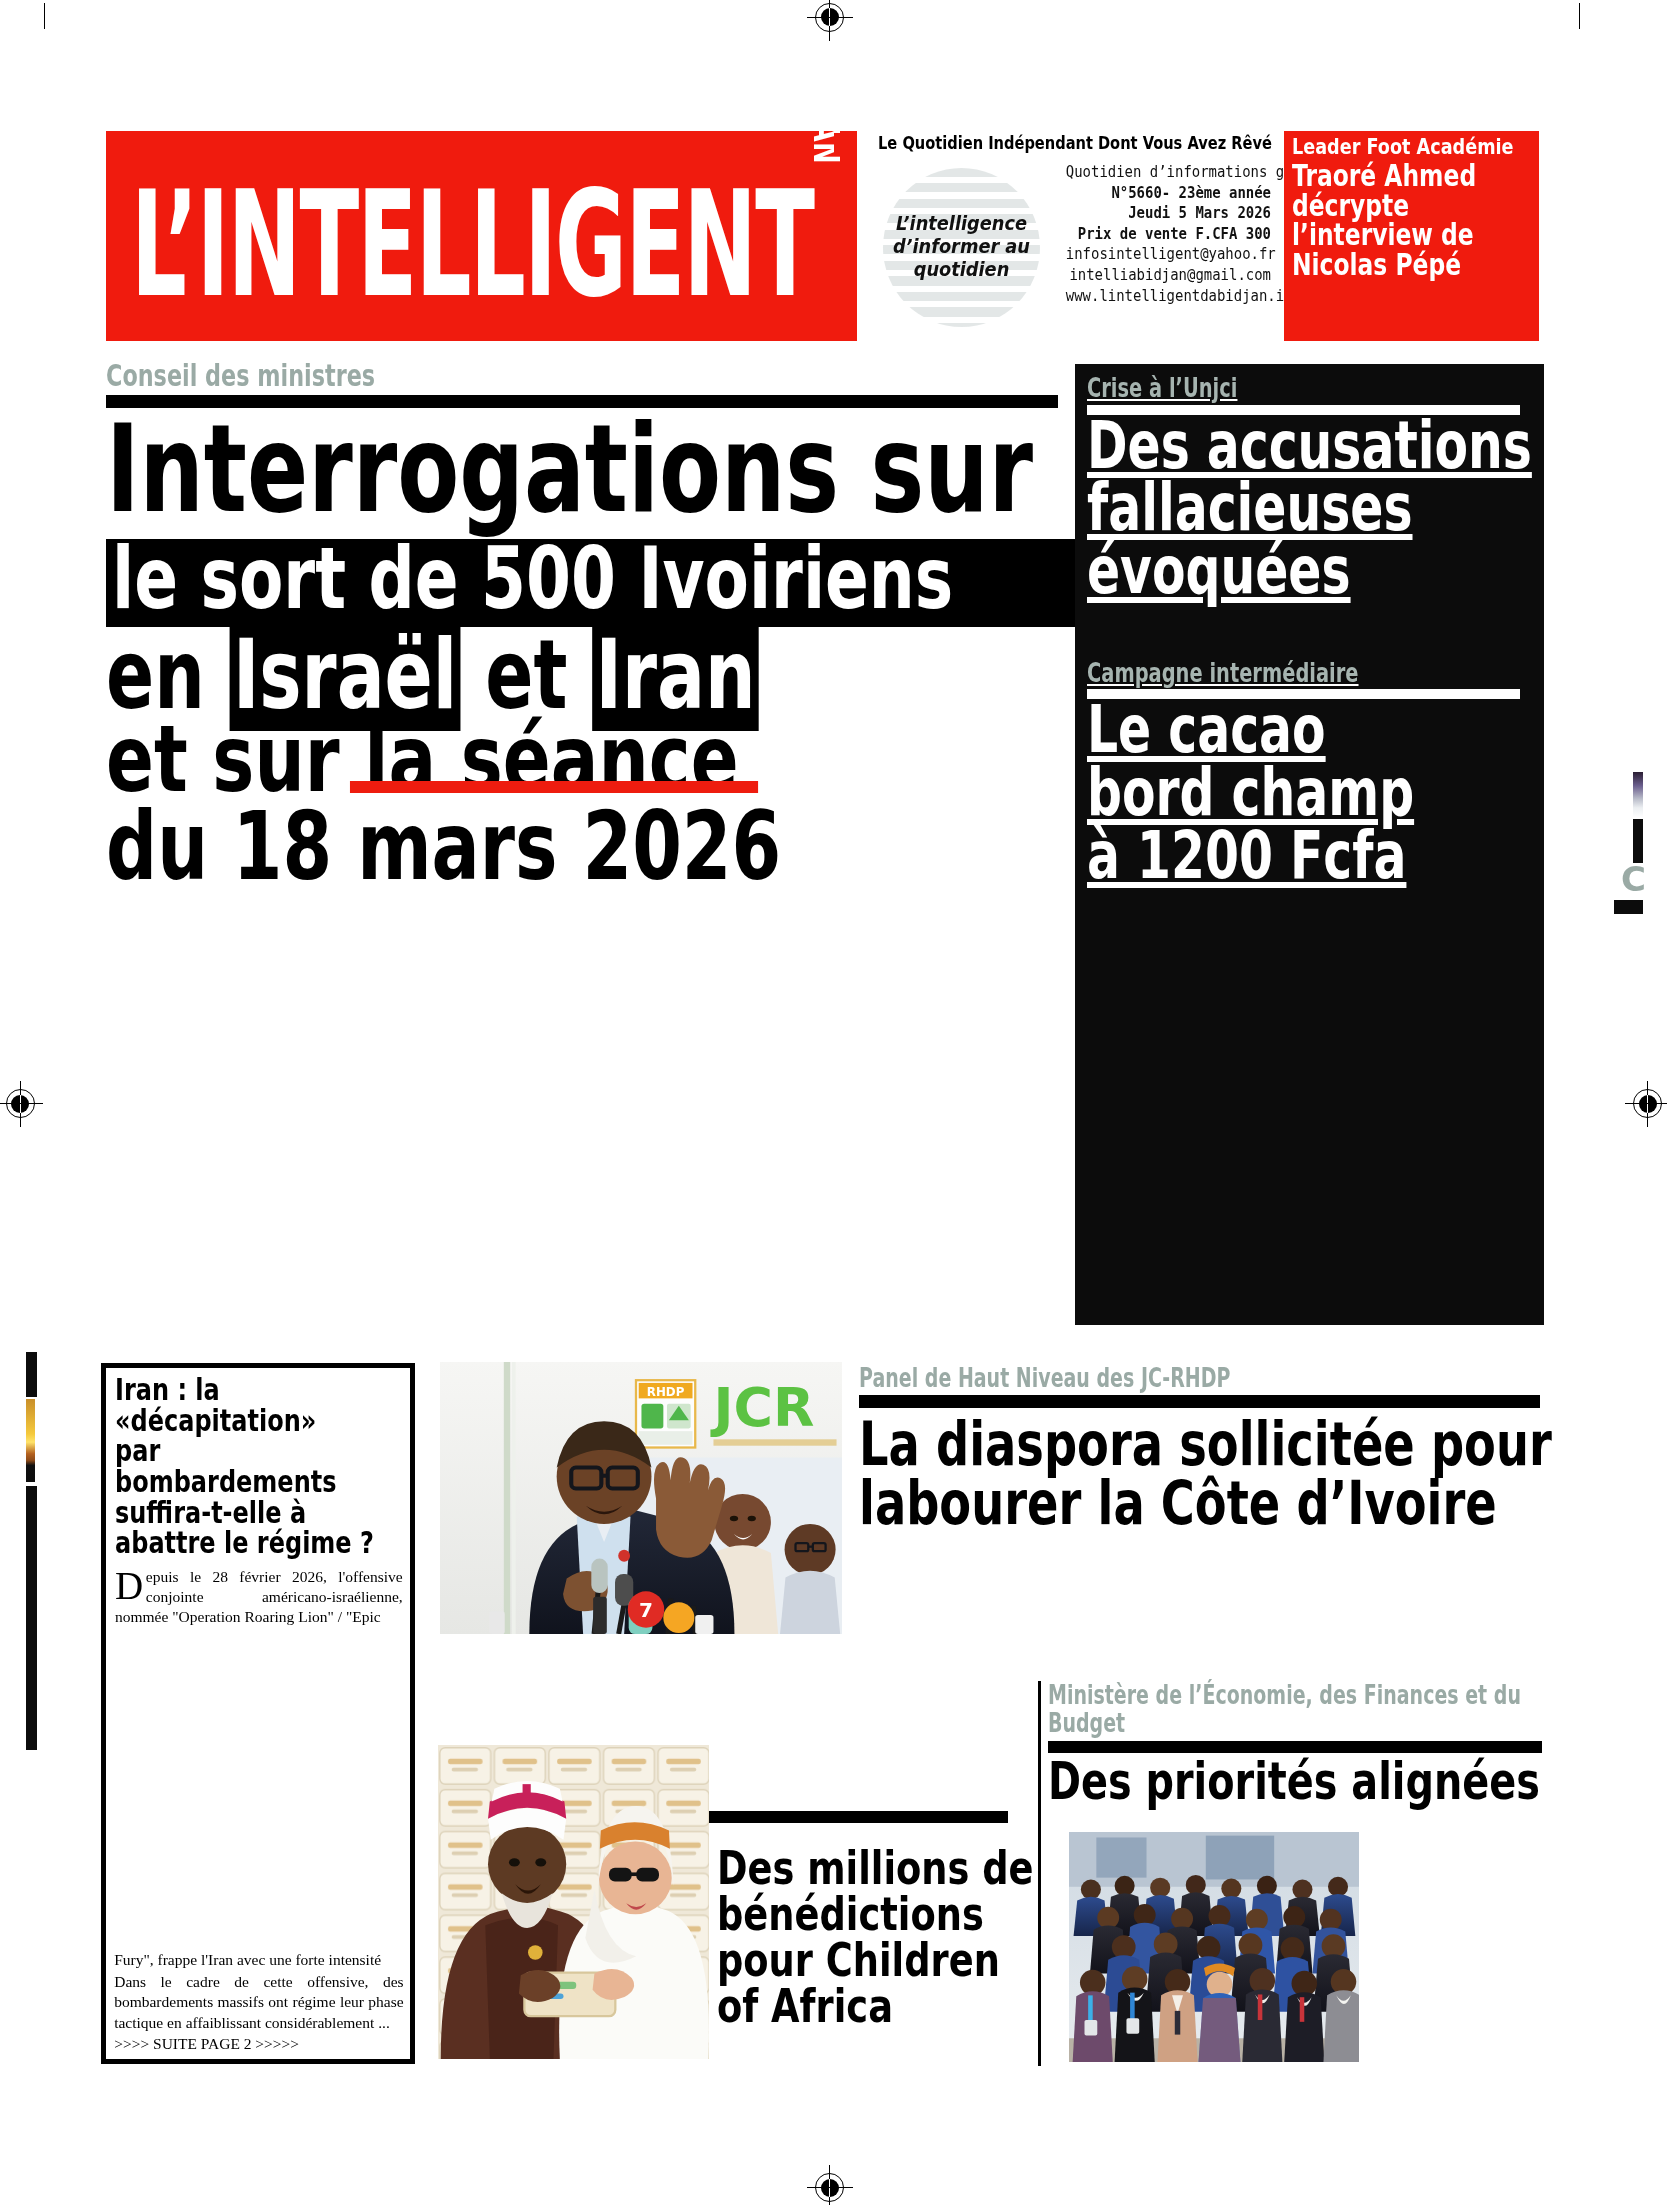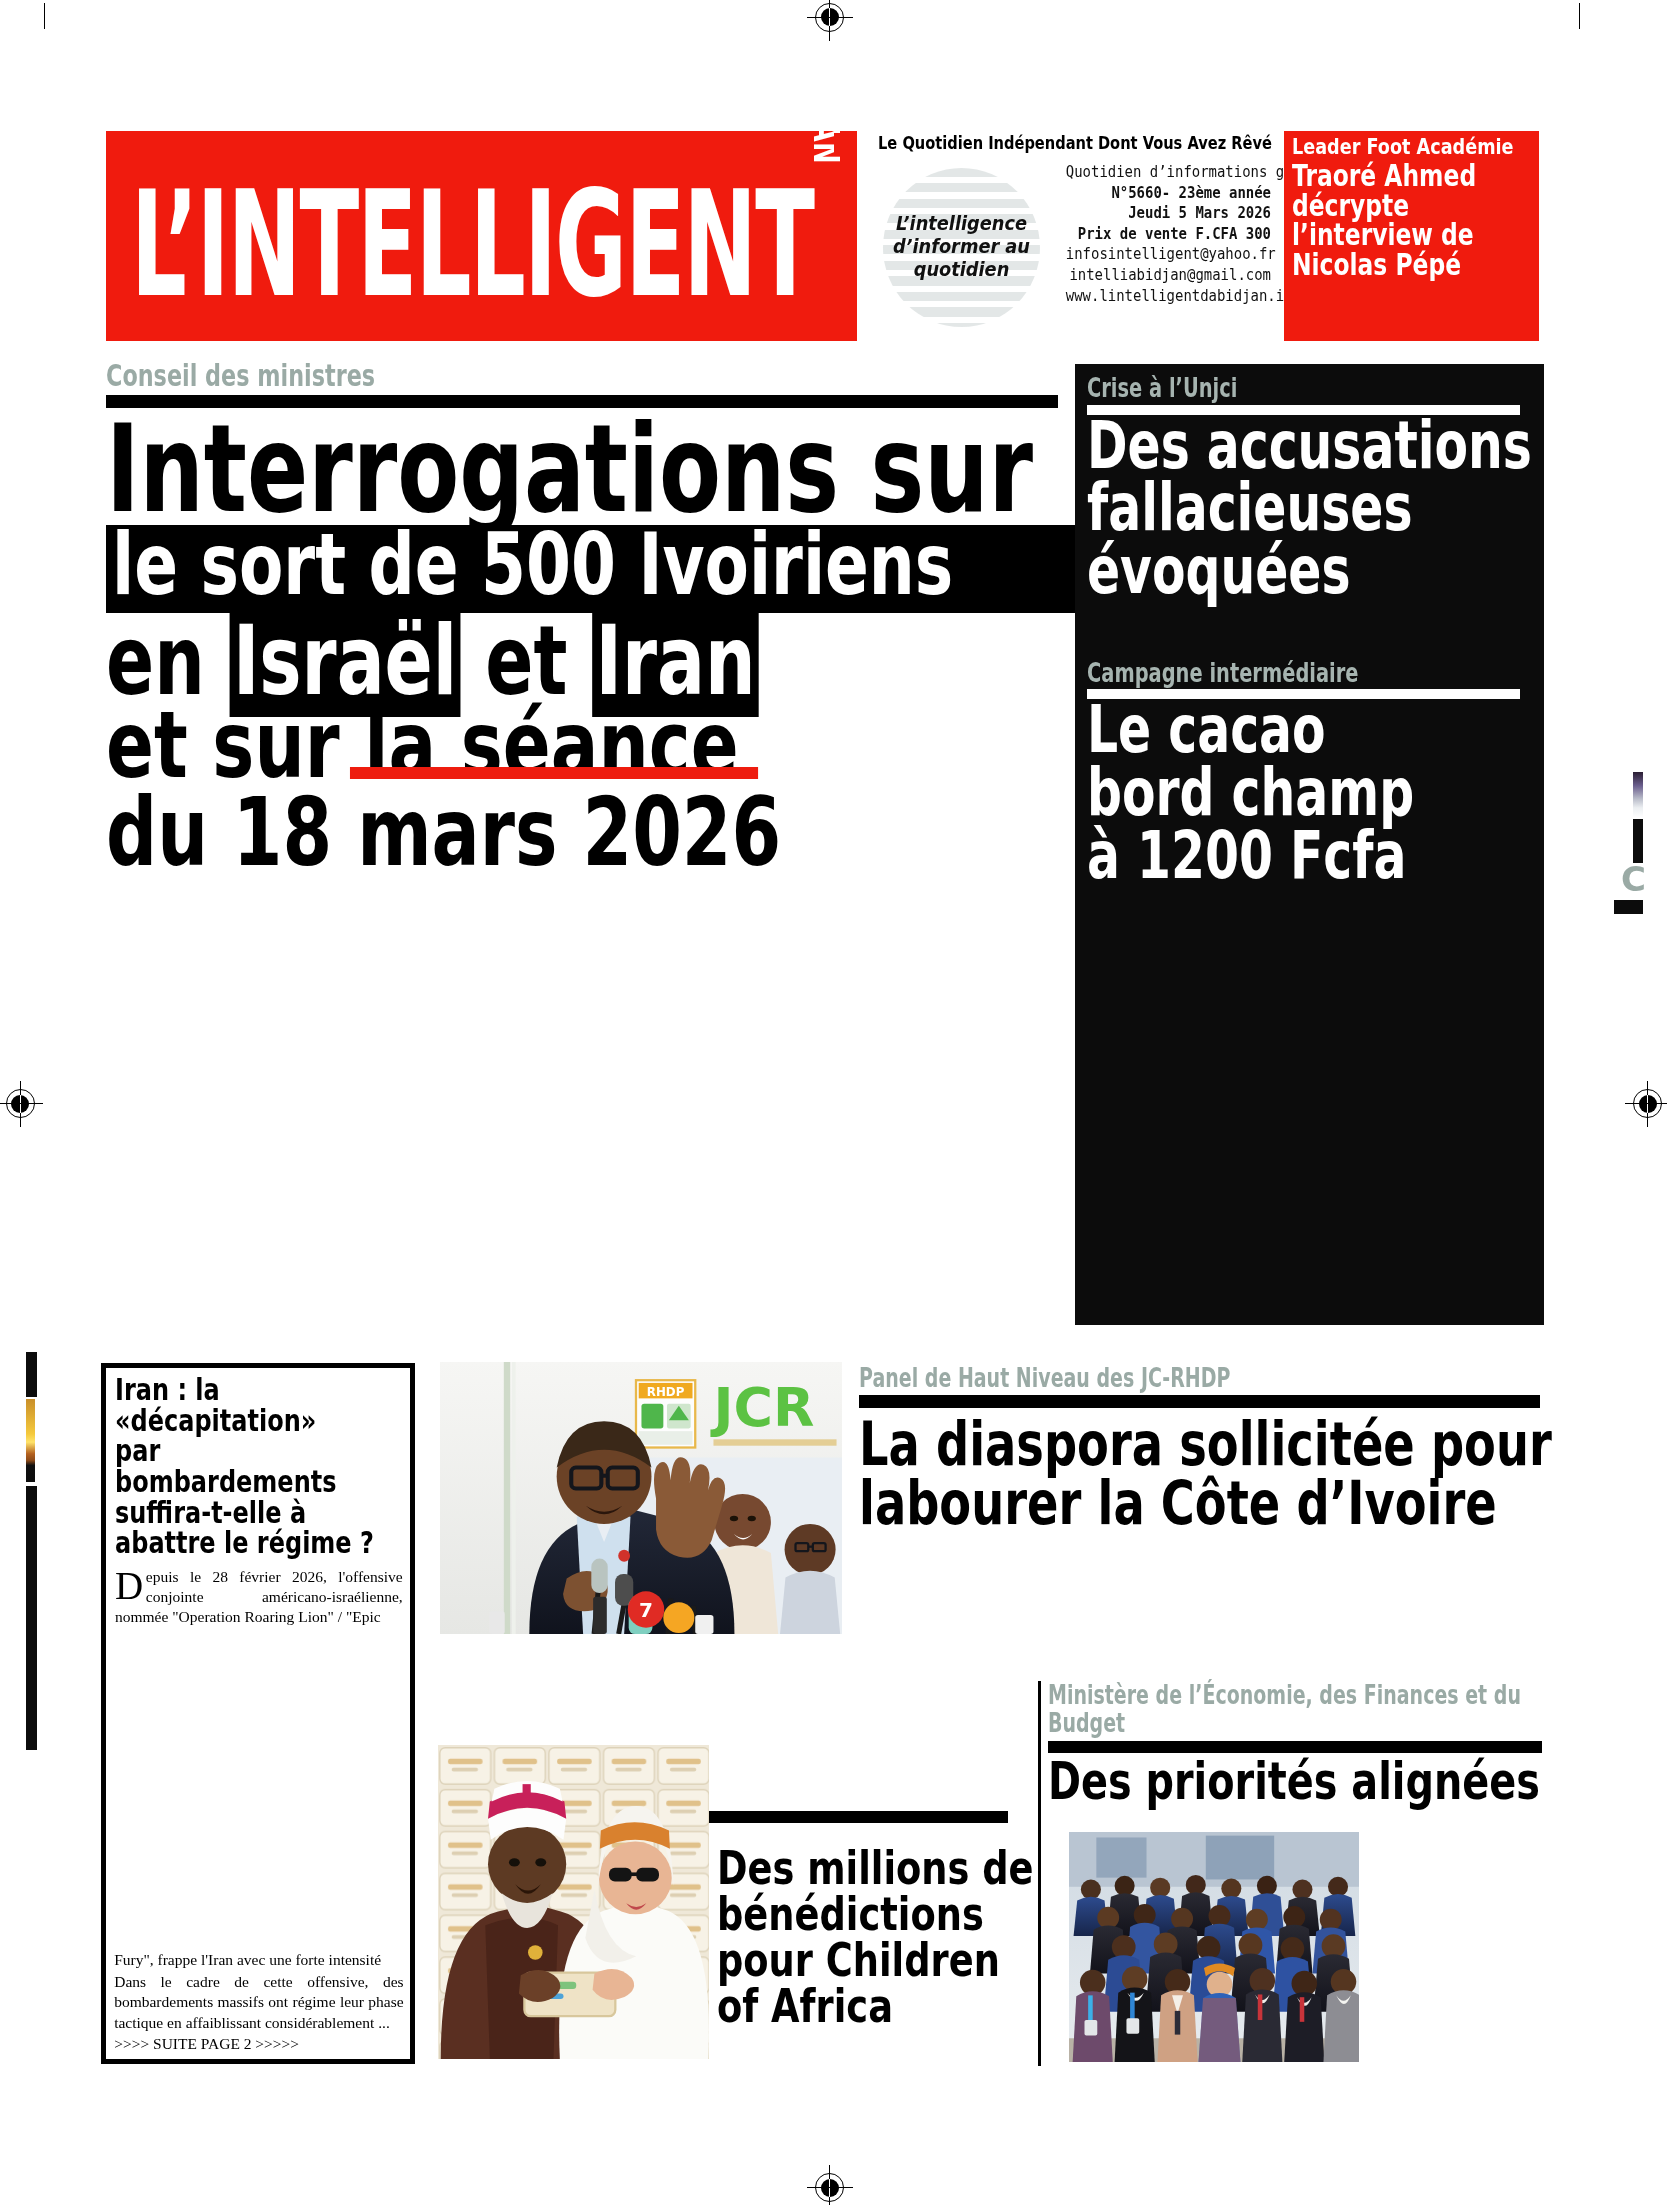--- a/index.html
+++ b/index.html
@@ -134,37 +134,37 @@
   .lead { position: absolute; left: 106px; top: 360px; width: 956px; }
   .lead .kicker { font-size: 31px; line-height: 1.0; }
   .lead .rule1 { margin-top: 3.6px; width: 952px; height: 13.7px; }
   .hl-line {
     font-family: "DejaVu Sans", sans-serif; font-weight: 700;
     color: #000; white-space: nowrap; line-height: 0.88;
     transform-origin: left top;
   }
   .hl1 { font-size: 122px; transform: scaleX(0.74); margin-top: 8.2px; }
   .hl2-box {
-    background: #000; display: inline-block; margin-top: 1px;
+    background: #000; display: inline-block; margin-top: 15px;
     padding: 2.7px 5.5px 11px 6.4px;
   }
   .hl2 { font-size: 85px; color: #fff; transform: scaleX(0.76); }
   .hl3 { font-size: 96px; margin-top: 5.5px; transform: scaleX(0.74); }
   .hl3 .inv { background: #000; color: #fff; padding: 0 4.6px; }
   .hl4 { font-size: 93px; margin-top: 1.8px; transform: scaleX(0.76); position: relative; }
   .hl4 .ul { position: relative; }
   .redline {
     position: absolute; height: 12px; background: #ee1c0f;
   }
   .hl5 { font-size: 94px; margin-top: 4.6px; transform: scaleX(0.76); }
 
   
   .blackcol {
     position: absolute; left: 1075px; top: 364px; width: 469px; height: 961px;
-    background: #0c0c0c; color: #fff; padding: 10px 8.2px 0 12px; overflow: hidden;
+    background: #0c0c0c; color: #fff; padding: 10px 8.2px 0 12px; overflow: hidden; text-decoration: underline;
   }
   .blackcol .kicker { font-size: 27px; line-height: 1.0; }
   .blackcol .rule { height: 10px; margin-top: 3.6px; width: 433px; }
   .bc-hl {
     font-family: "DejaVu Sans", sans-serif; font-weight: 700;
     font-size: 66px; line-height: 0.95; color: #fff; white-space: nowrap;
     transform: scaleX(0.74); transform-origin: left top;
   }
   .bc-block2 { margin-top: 56px; }
 

